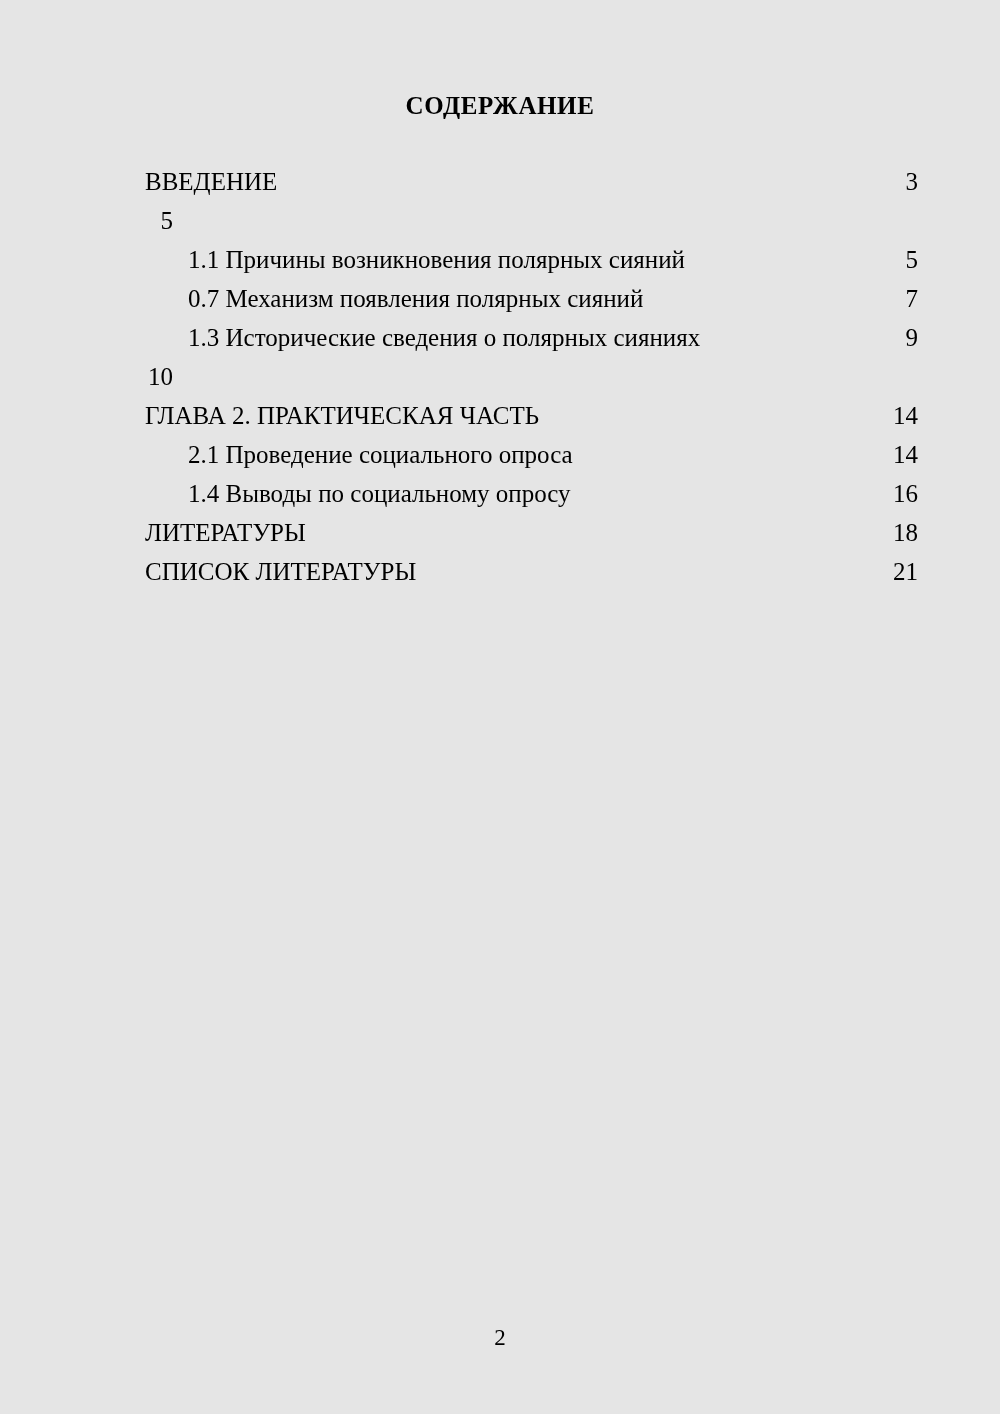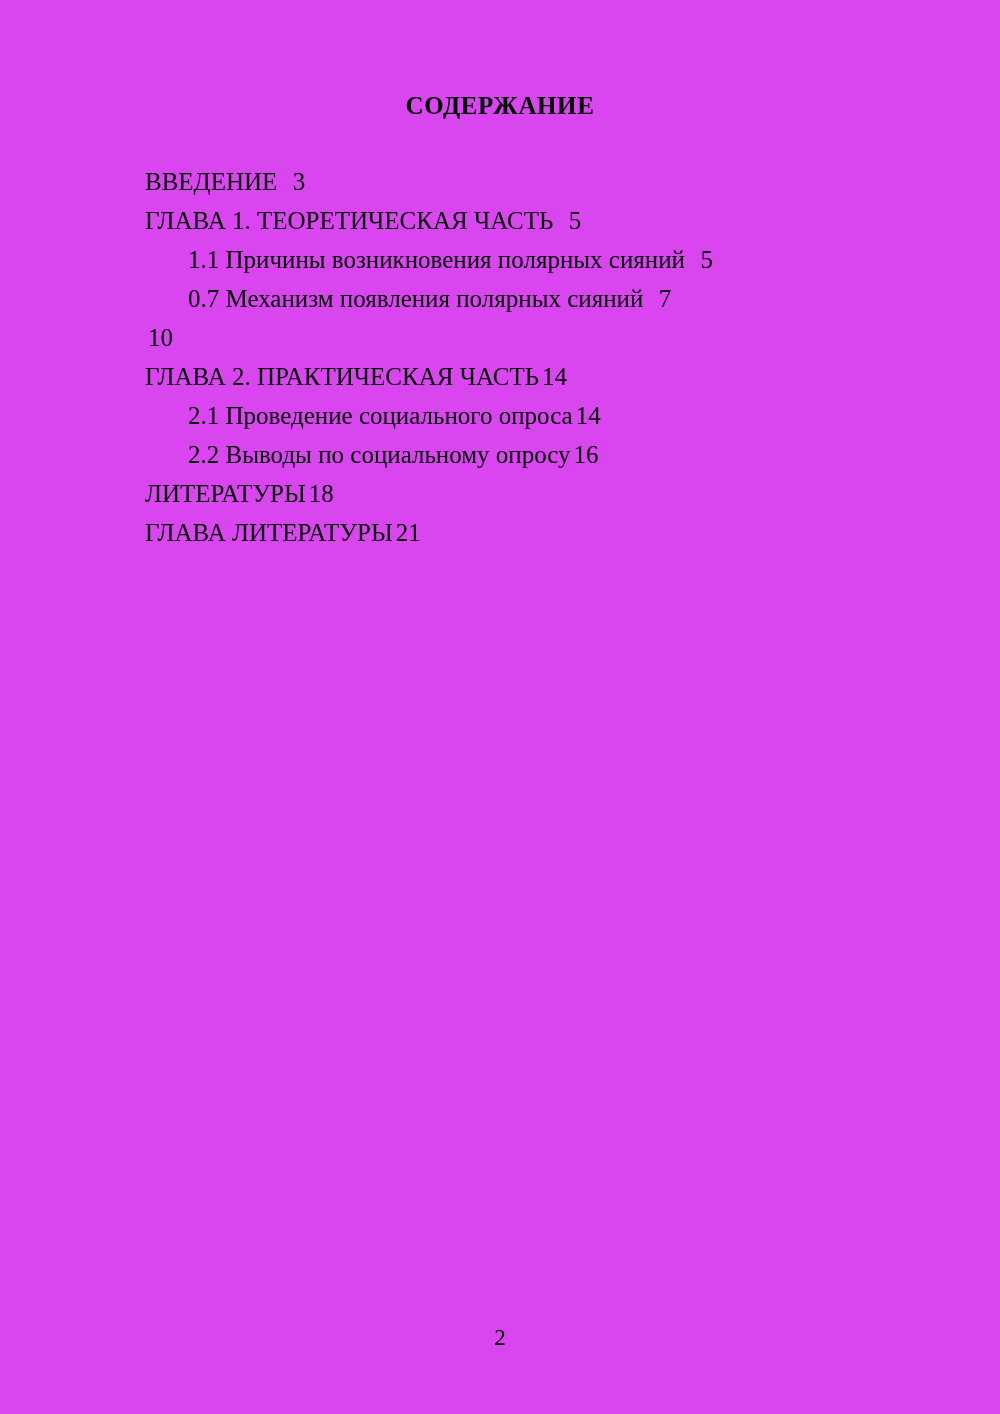--- a/index.html
+++ b/index.html
@@ -14,42 +14,42 @@
     font-family: "Liberation Serif", "DejaVu Serif", serif;
     color: #000000;
     overflow: hidden;
   }
   .page {
     position: absolute;
     left: 0;
     top: 0;
     width: 1000px;
     height: 1414px;
-    background: #d946ef;
+    background: #e5e5e5;
   }
   .doc-title {
     position: absolute;
     left: 0;
     top: 92px;
     width: 1000px;
     text-align: center;
     font-size: 25px;
     font-weight: bold;
     letter-spacing: 0.6px;
   }
   .toc {
     position: absolute;
     left: 145px;
     top: 162px;
     width: 775px;
   }
   .toc-row {
     display: flex;
     align-items: baseline;
-    justify-content: flex-start;
+    justify-content: space-between;
     font-size: 25px;
     line-height: 39px;
     white-space: nowrap;
   }
   .toc-row.level-1 .toc-label {
     padding-left: 0;
   }
   .toc-row.level-2 .toc-label {
     padding-left: 43px;
   }
@@ -77,51 +77,54 @@
 <div class="page">
 
   <div class="doc-title">СОДЕРЖАНИЕ</div>
 
   <div class="toc" id="toc-list">
       <div class="toc-row level-1">
         <span class="toc-label">ВВЕДЕНИЕ</span>
         <span class="toc-page">3</span>
       </div>
       <div class="toc-row level-1">
-        <span class="toc-label">ГЛАВА 1. ТЕОРЕТИЧЕСКАЯ ЧАСТЬ</span>
         <span class="toc-page">5</span>
       </div>
       <div class="toc-row level-2">
         <span class="toc-label">1.1 Причины возникновения полярных сияний</span>
         <span class="toc-page">5</span>
       </div>
       <div class="toc-row level-2">
         <span class="toc-label">0.7 Механизм появления полярных сияний</span>
         <span class="toc-page">7</span>
+      </div>
+      <div class="toc-row level-2">
+        <span class="toc-label">1.3 Исторические сведения о полярных сияниях</span>
+        <span class="toc-page">9</span>
       </div>
       <div class="toc-row level-2">
         <span class="toc-page">10</span>
       </div>
       <div class="toc-row level-1">
         <span class="toc-label">ГЛАВА 2. ПРАКТИЧЕСКАЯ ЧАСТЬ</span>
         <span class="toc-page">14</span>
       </div>
       <div class="toc-row level-2">
         <span class="toc-label">2.1 Проведение социального опроса</span>
         <span class="toc-page">14</span>
       </div>
       <div class="toc-row level-2">
-        <span class="toc-label">2.2 Выводы по социальному опросу</span>
+        <span class="toc-label">1.4 Выводы по социальному опросу</span>
         <span class="toc-page">16</span>
       </div>
       <div class="toc-row level-1">
         <span class="toc-label">ЛИТЕРАТУРЫ</span>
         <span class="toc-page">18</span>
       </div>
       <div class="toc-row level-1">
-        <span class="toc-label">ГЛАВА ЛИТЕРАТУРЫ</span>
+        <span class="toc-label">СПИСОК ЛИТЕРАТУРЫ</span>
         <span class="toc-page">21</span>
       </div>
     </div>
 
   <div class="page-number">2</div>
 
 </div>
 
 </body></html>

